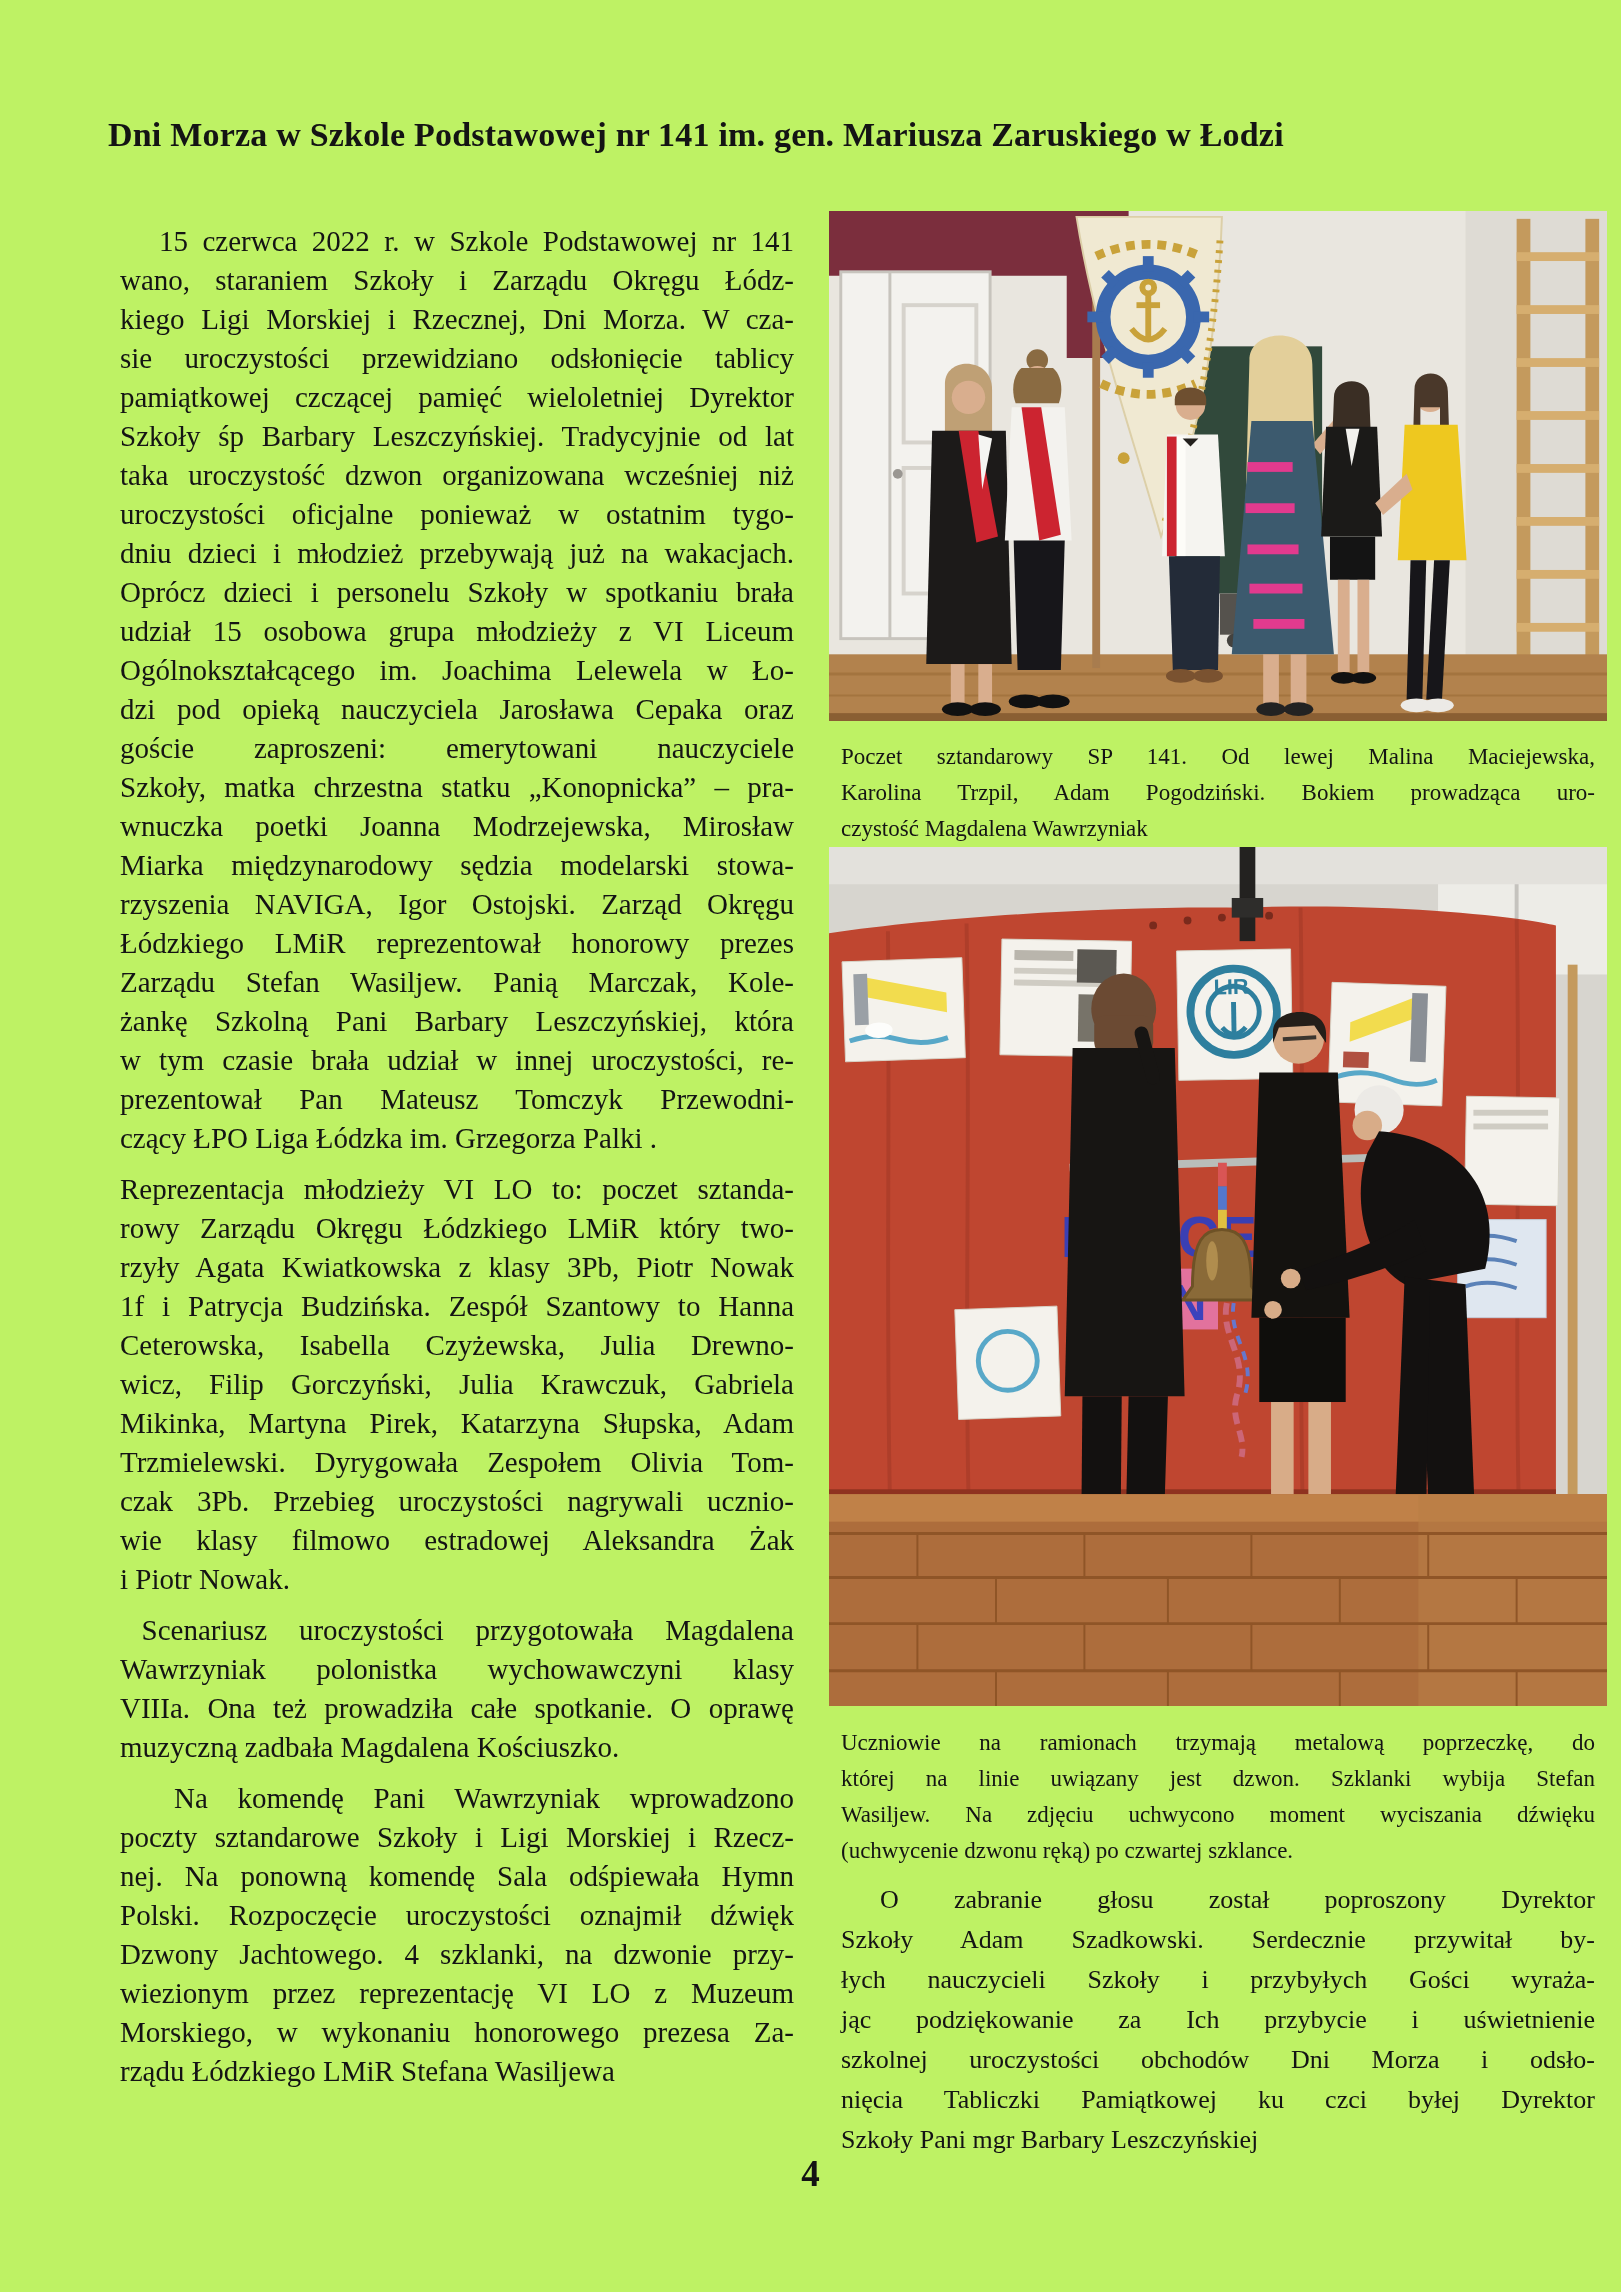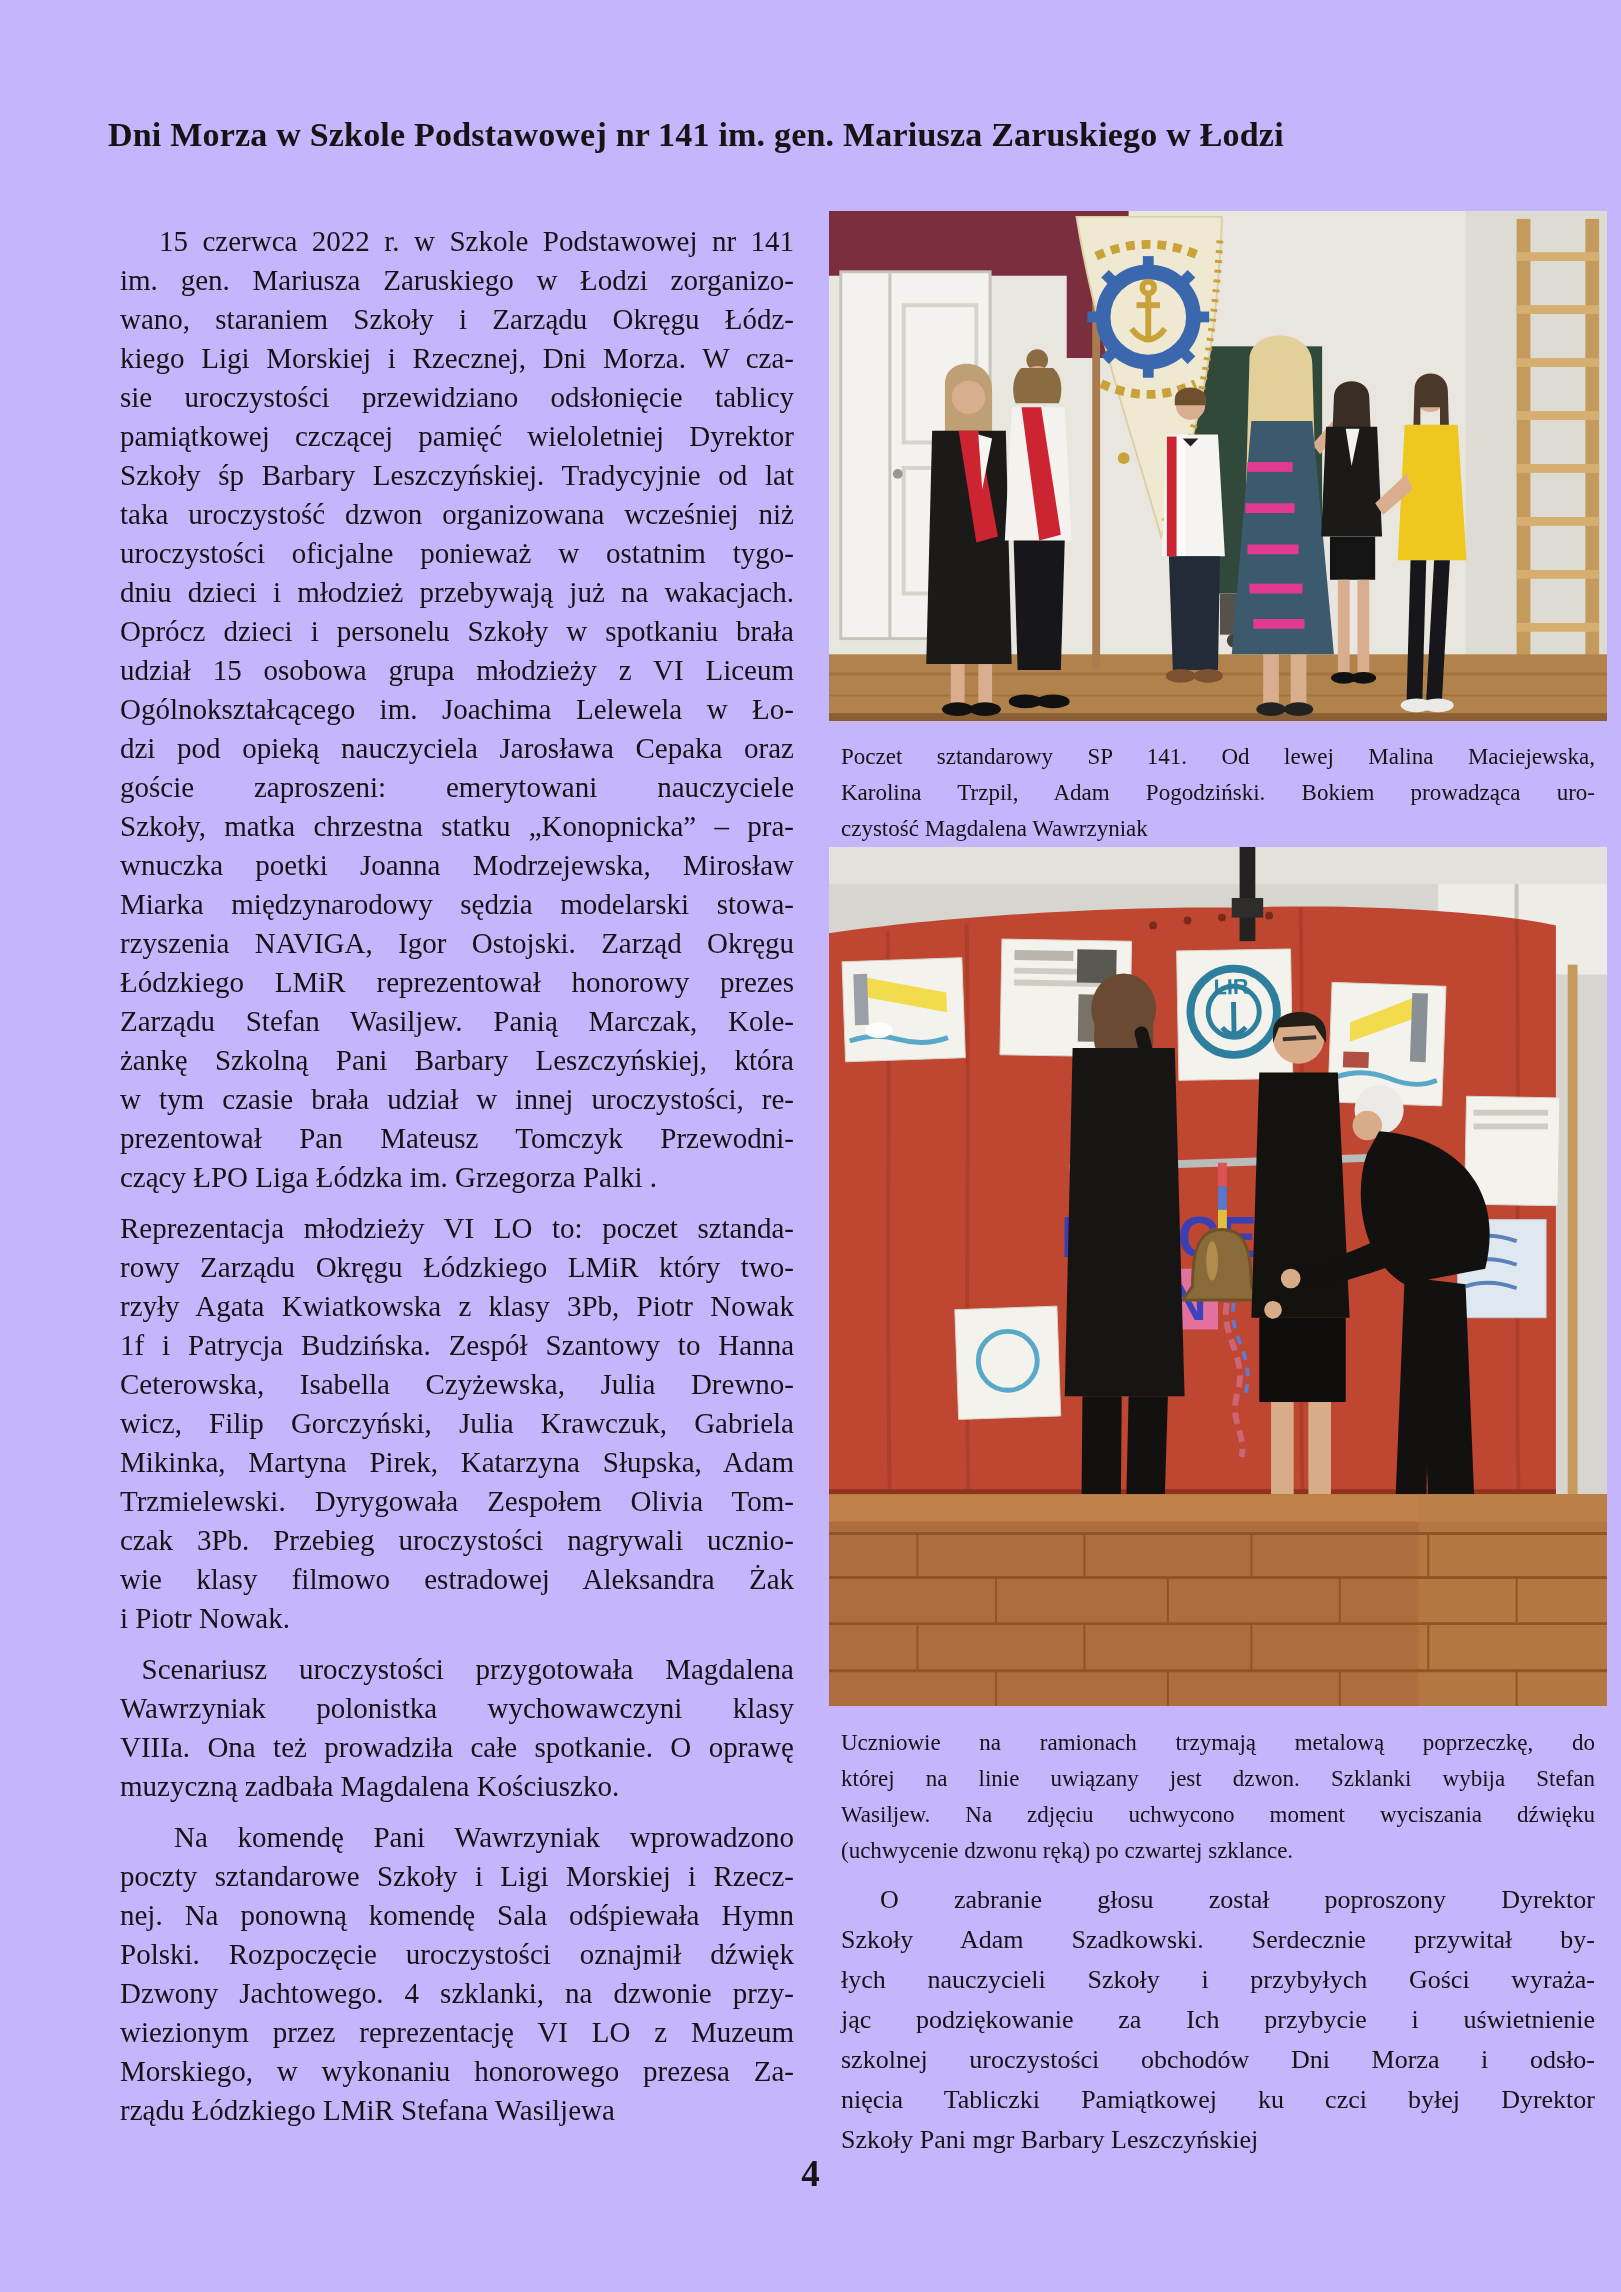--- a/index.html
+++ b/index.html
@@ -1,17 +1,17 @@
 <!DOCTYPE html>
 <html lang="pl"><head>
 <meta charset="utf-8">
 <style>
   html,body{margin:0;padding:0;background:#888;}
   .page{
-    position:relative;width:1621px;height:2293px;background:#c4b5fd;
+    position:relative;width:1621px;height:2293px;background:#bef264;
     font-family:"Liberation Serif", serif;color:#141414;overflow:hidden;
     margin:0 auto;
   }
   .title{
     position:absolute;left:108px;top:116px;width:1451px;
     font-size:34px;font-weight:bold;white-space:nowrap;letter-spacing:0.2px;
   }
   .col-left{
     position:absolute;left:108px;top:210px;width:698px;
     font-size:29px;line-height:39px;
@@ -41,21 +41,20 @@
 </head>
 <body>
 
 <div class="page">
 
   <div class="title">Dni Morza w Szkole Podstawowej nr 141 im. gen. Mariusza Zaruskiego w Łodzi</div>
 
   <div class="col-left">
       <div class="para">
         <div class="tline" style="text-indent: 39px;">15 czerwca 2022 r. w Szkole Podstawowej nr 141</div>
-        <div class="tline">im. gen. Mariusza Zaruskiego w Łodzi zorganizo-</div>
         <div class="tline">wano, staraniem Szkoły i Zarządu Okręgu Łódz-</div>
         <div class="tline">kiego Ligi Morskiej i Rzecznej, Dni Morza. W cza-</div>
         <div class="tline">sie uroczystości przewidziano odsłonięcie tablicy</div>
         <div class="tline">pamiątkowej czczącej pamięć wieloletniej Dyrektor</div>
         <div class="tline">Szkoły śp Barbary Leszczyńskiej. Tradycyjnie od lat</div>
         <div class="tline">taka uroczystość dzwon organizowana wcześniej niż</div>
         <div class="tline">uroczystości oficjalne ponieważ w ostatnim tygo-</div>
         <div class="tline">dniu dzieci i młodzież przebywają już na wakacjach.</div>
         <div class="tline">Oprócz dzieci i personelu Szkoły w spotkaniu brała</div>
         <div class="tline">udział 15 osobowa grupa młodzieży z VI Liceum</div>

